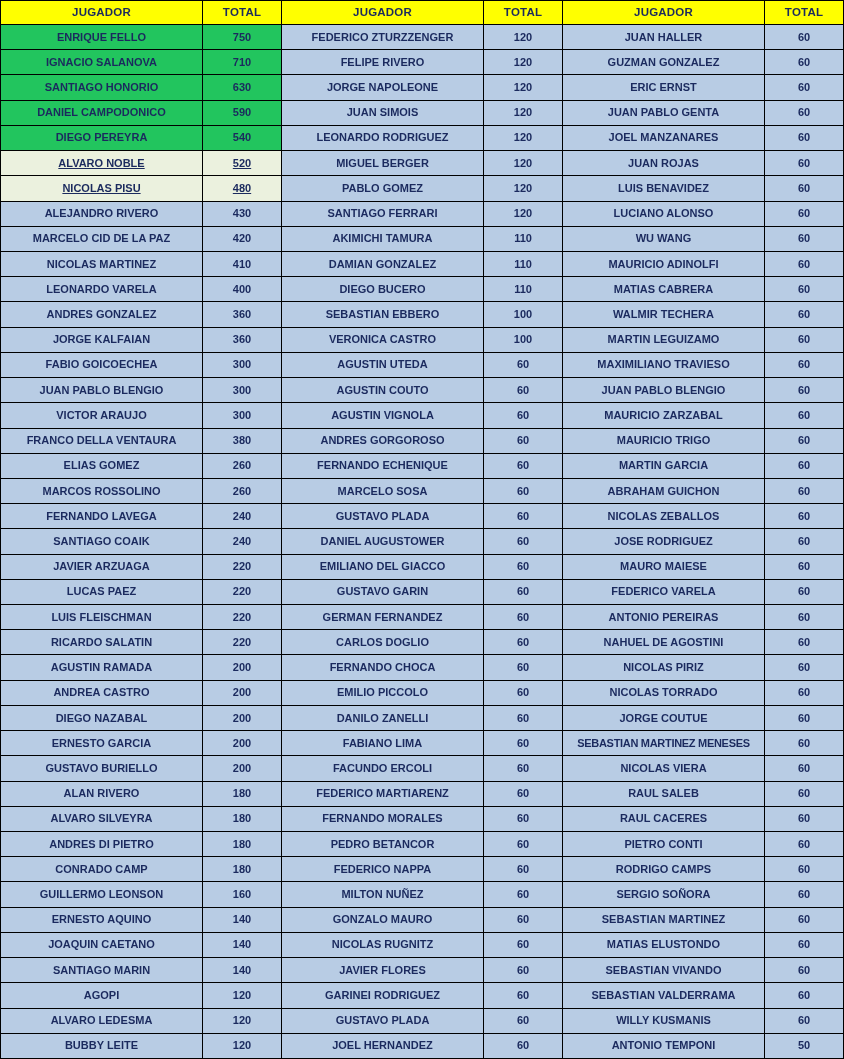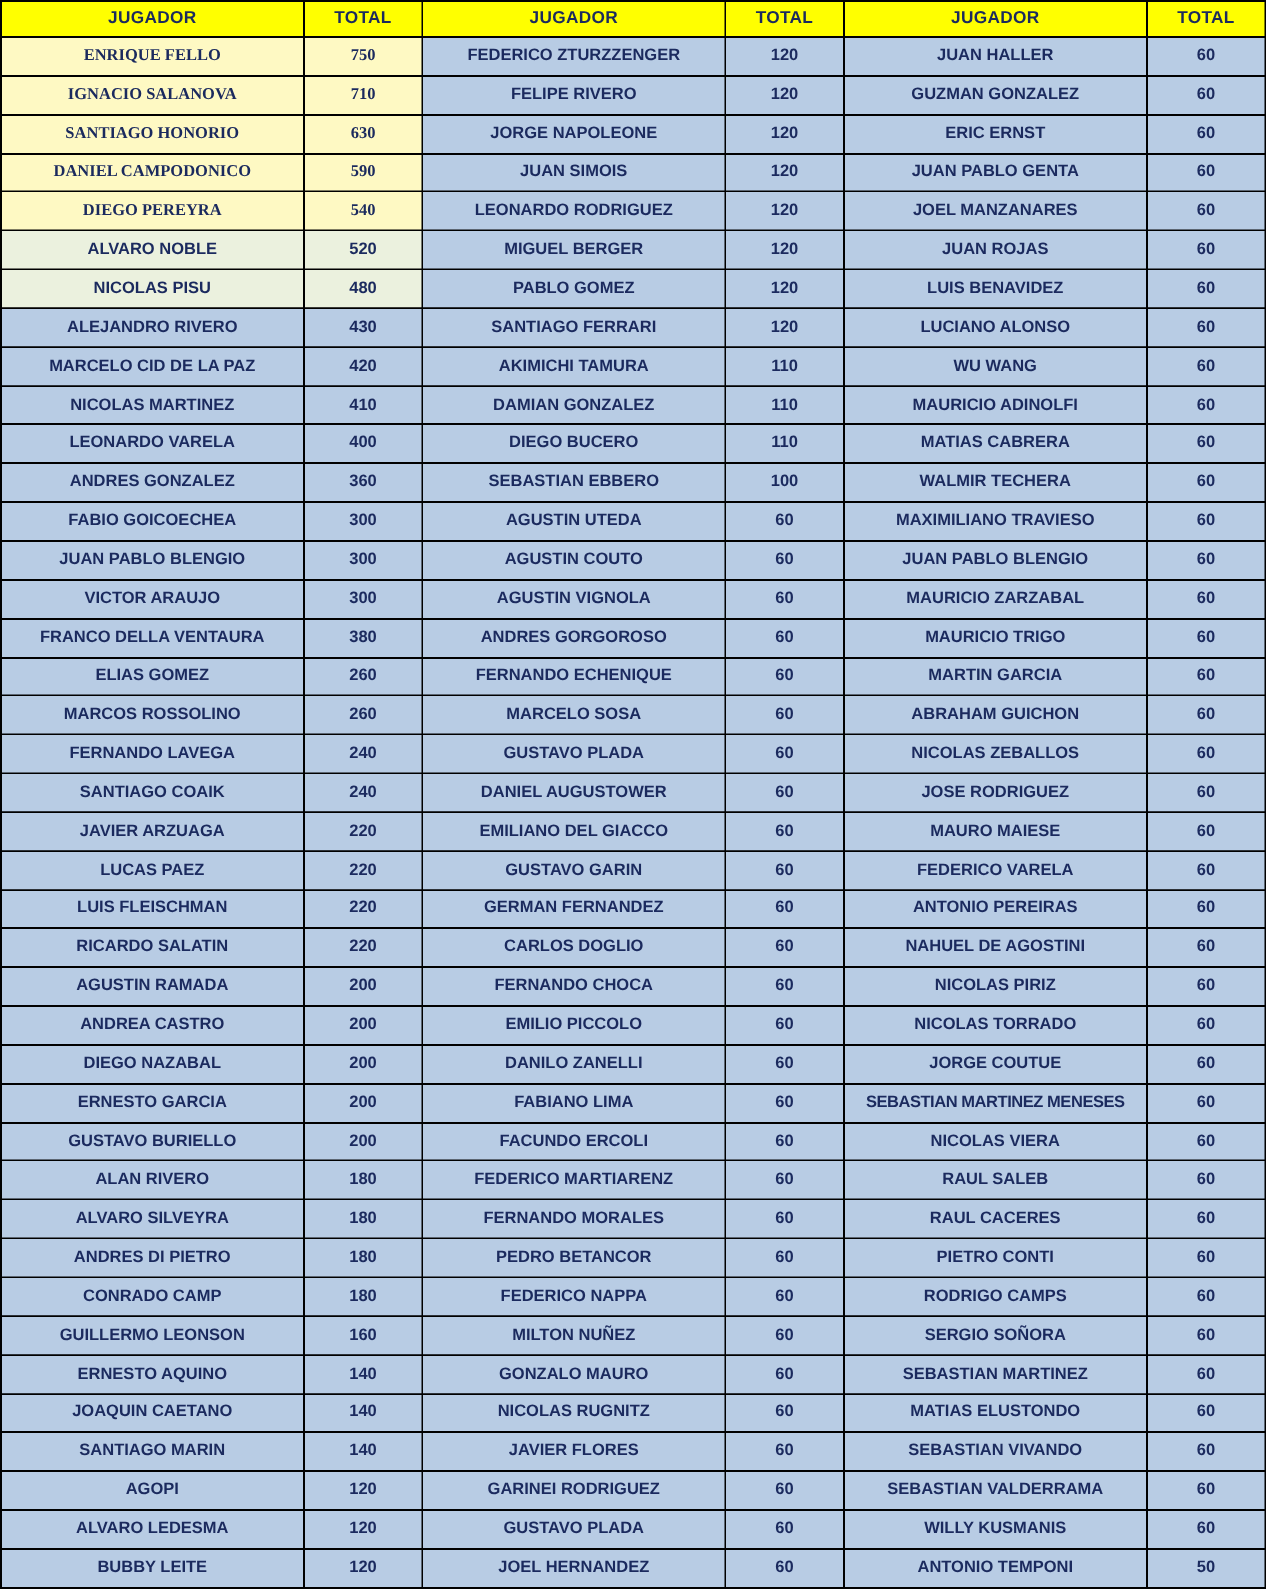--- a/index.html
+++ b/index.html
@@ -34,22 +34,22 @@
     height: 23px;
     line-height: 23px;
   }
   table.rank th {
     background: #ffff00;
     color: #1b2a5e;
     font-size: 11.5px;
     letter-spacing: 0.2px;
   }
   td.cell-blue { background: #b8cce4; }
-  td.cell-green { background: #fef9c3; font-family: Liberation Serif, serif; }
-  td.cell-lightgreen { background: #ebf1de; }
+  td.cell-green { background: #22c55e; }
+  td.cell-lightgreen { background: #ebf1de; text-decoration: underline; }
   td.tight { font-size: 9.5px; letter-spacing: -0.3px; }
 </style>
 </head>
 <body>
 
 <table class="rank">
   <colgroup>
     <col class="c-name">
       <col class="c-total">
     <col class="c-name">
@@ -158,20 +158,28 @@
       </tr>
       <tr>
         <td class="cell-blue">ANDRES GONZALEZ</td>
         <td class="cell-blue">360</td>
         <td class="cell-blue">SEBASTIAN EBBERO</td>
         <td class="cell-blue">100</td>
         <td class="cell-blue">WALMIR TECHERA</td>
         <td class="cell-blue">60</td>
       </tr>
       <tr>
+        <td class="cell-blue">JORGE KALFAIAN</td>
+        <td class="cell-blue">360</td>
+        <td class="cell-blue">VERONICA CASTRO</td>
+        <td class="cell-blue">100</td>
+        <td class="cell-blue">MARTIN LEGUIZAMO</td>
+        <td class="cell-blue">60</td>
+      </tr>
+      <tr>
         <td class="cell-blue">FABIO GOICOECHEA</td>
         <td class="cell-blue">300</td>
         <td class="cell-blue">AGUSTIN UTEDA</td>
         <td class="cell-blue">60</td>
         <td class="cell-blue">MAXIMILIANO TRAVIESO</td>
         <td class="cell-blue">60</td>
       </tr>
       <tr>
         <td class="cell-blue">JUAN PABLO BLENGIO</td>
         <td class="cell-blue">300</td>

